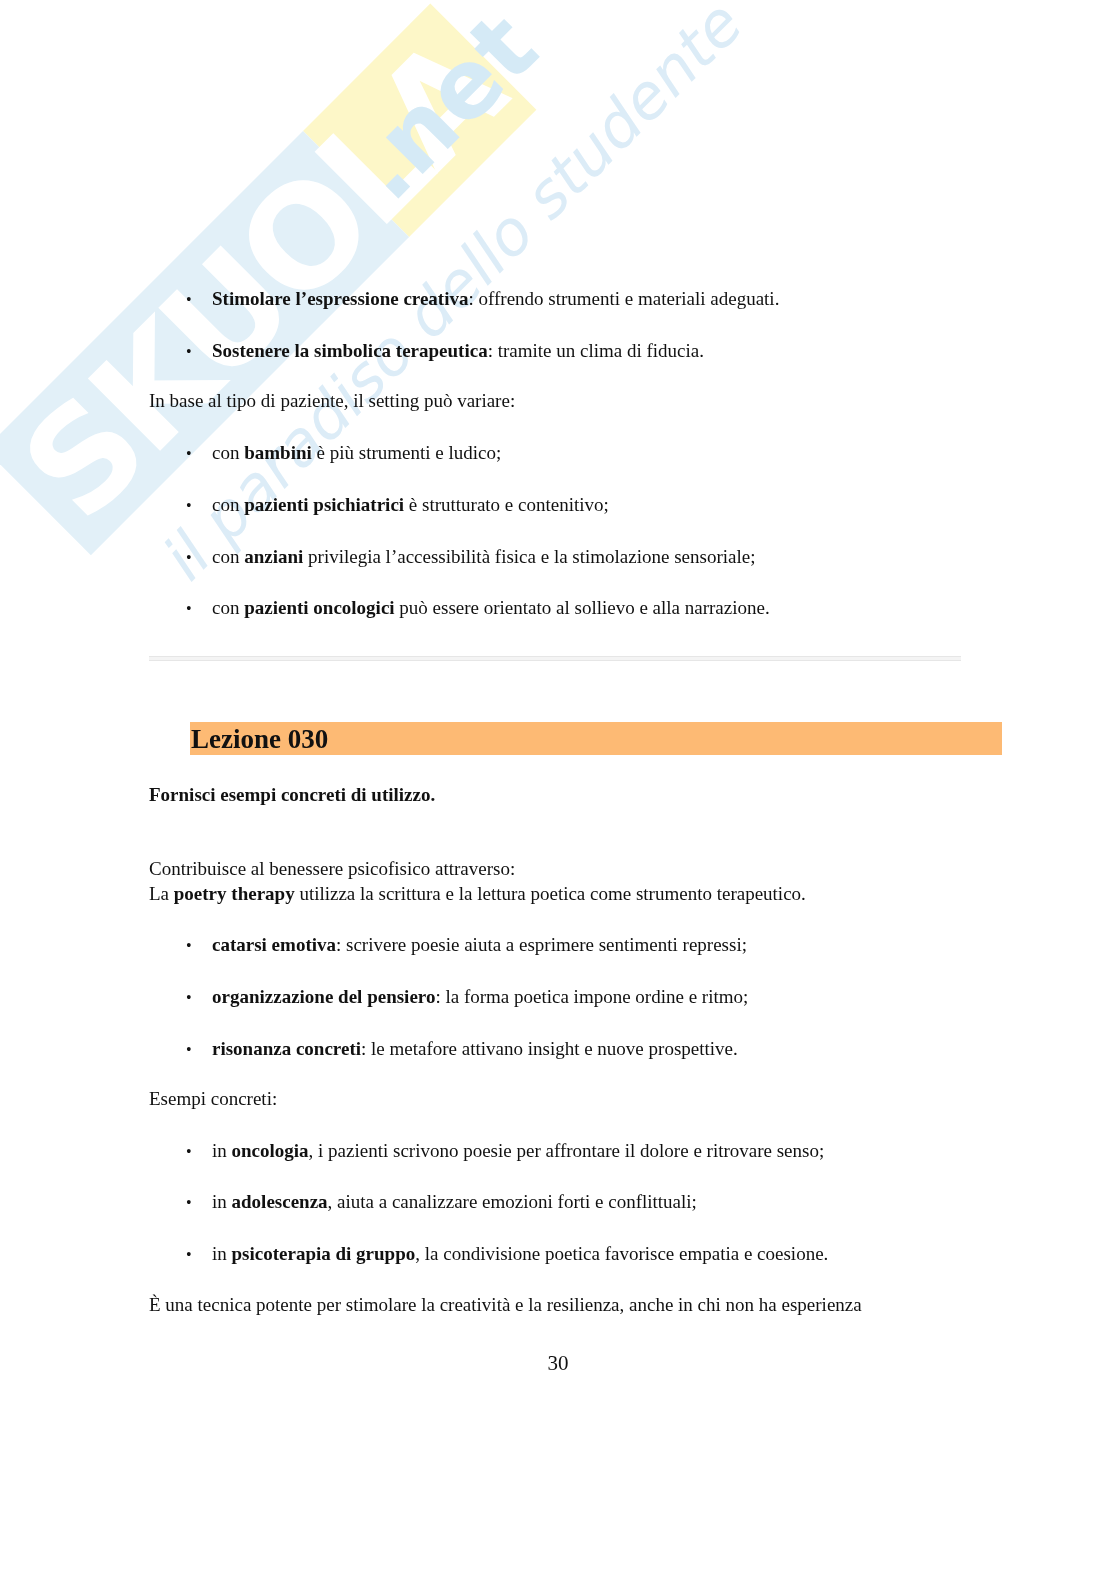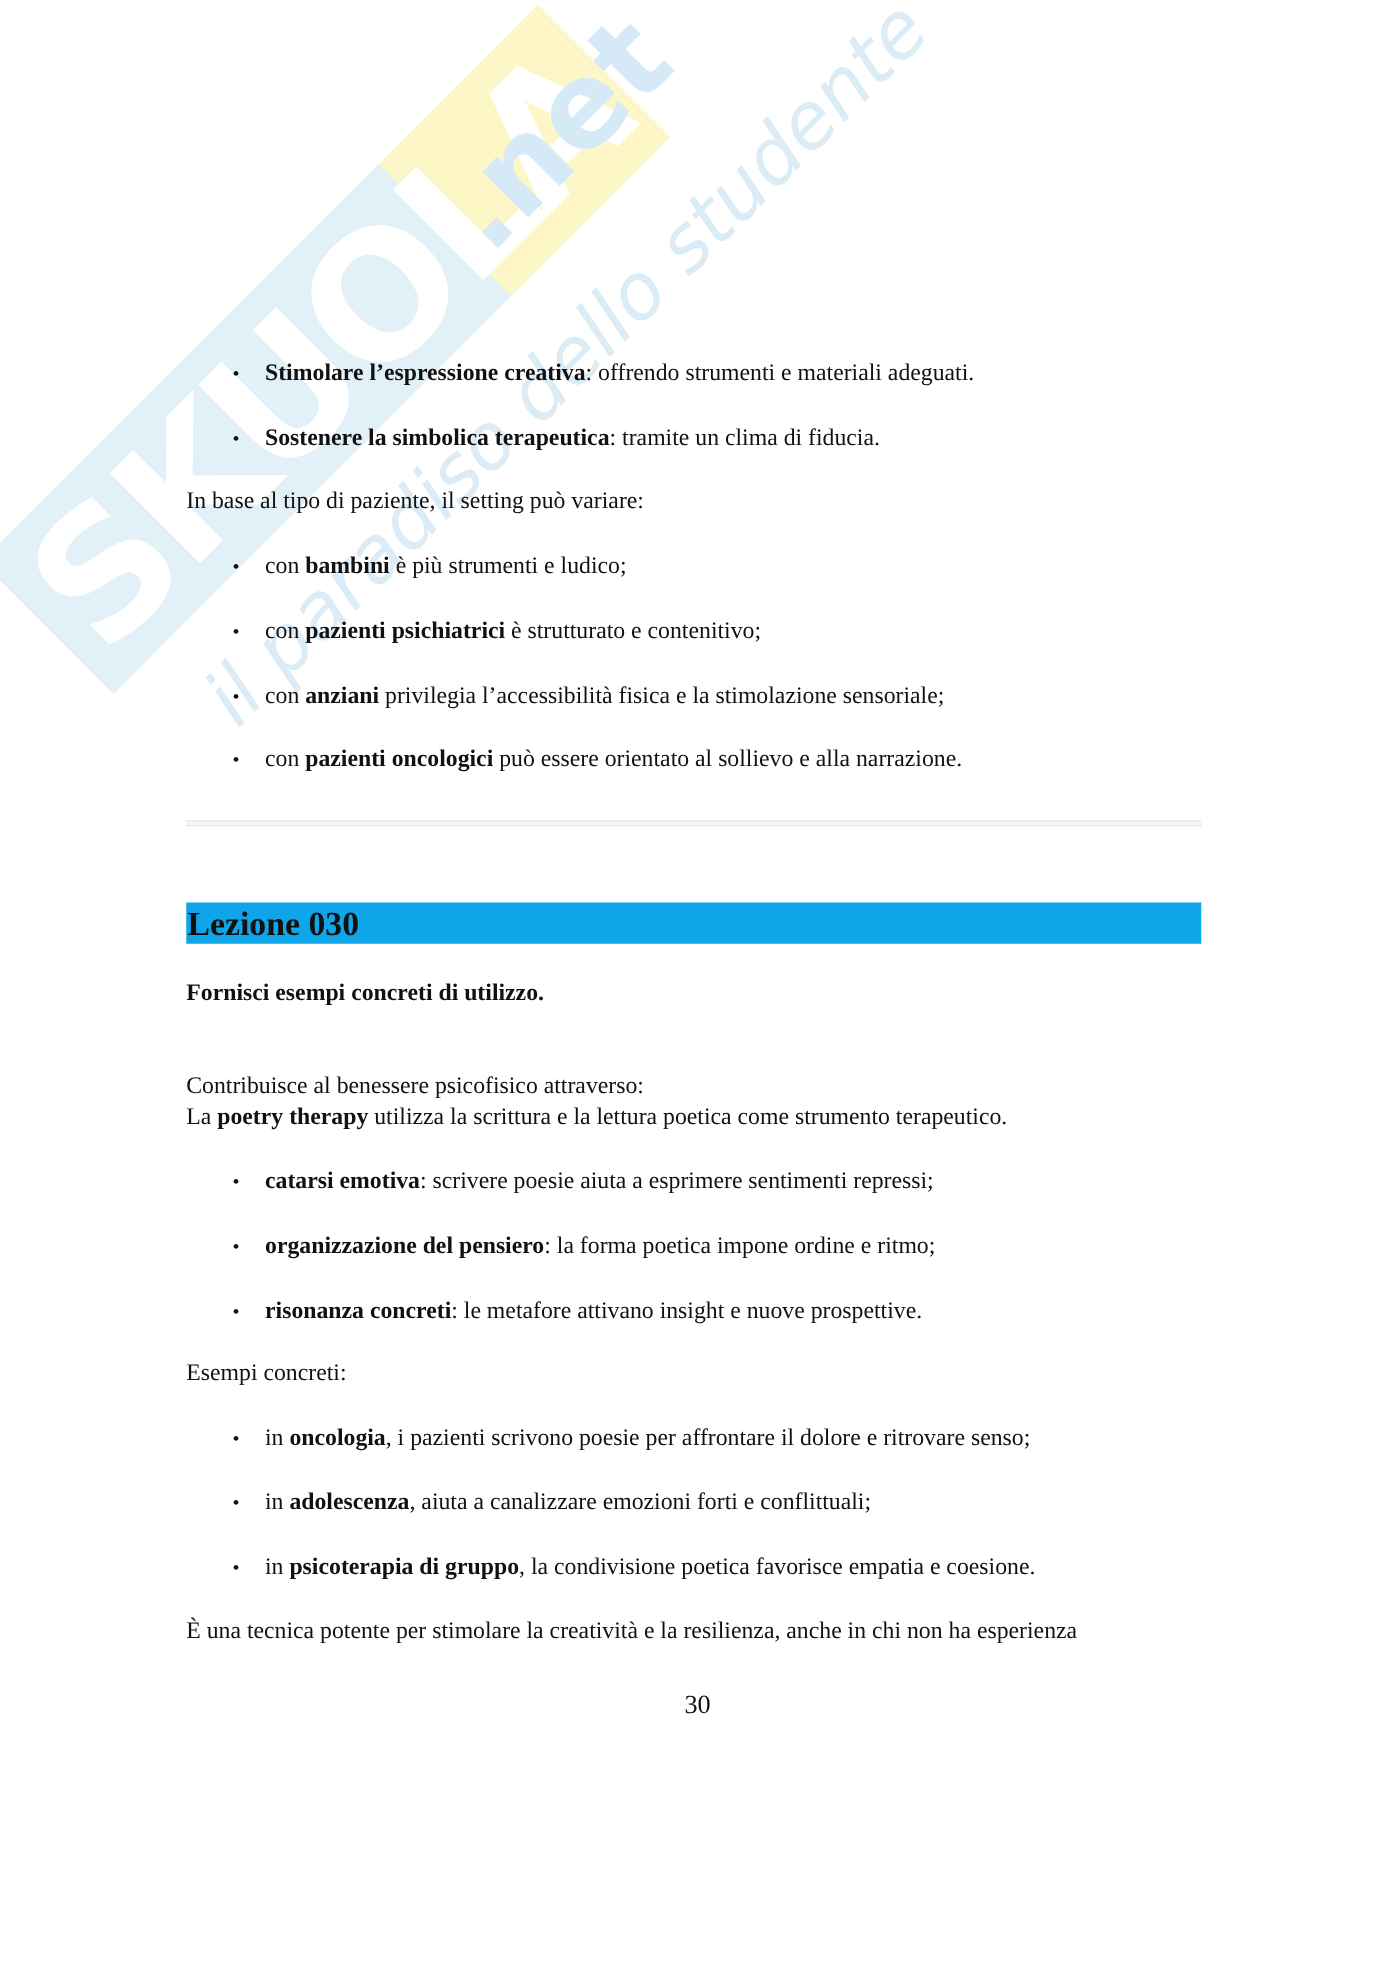--- a/index.html
+++ b/index.html
@@ -71,21 +71,21 @@
       <span>con </span><b>anziani</b><span> privilegia l’accessibilità fisica e la stimolazione sensoriale;</span>
     </div>
 
     <span class="bullet" style="left:186px; top:597px;">•</span>
     <div class="txt" style="left:212px; top:596px;">
       <span>con </span><b>pazienti oncologici</b><span> può essere orientato al sollievo e alla narrazione.</span>
     </div>
 
     <div class="hr"></div>
 
-    <div class="lezione" style="background:#0ea5e9;">
+    <div class="lezione" style="background:#fdba74;margin-left:41px;">
       <div class="lezione-title">Lezione 030</div>
     </div>
 
     <div class="question">
       <div>Fornisci esempi concreti di utilizzo.</div>
     </div>
 
     <div class="txt" style="left:149px; top:856px; line-height:25px;">
       <div>Contribuisce al benessere psicofisico attraverso:</div>
       <div><span>La </span><b>poetry therapy</b><span> utilizza la scrittura e la lettura poetica come strumento terapeutico.</span></div>

